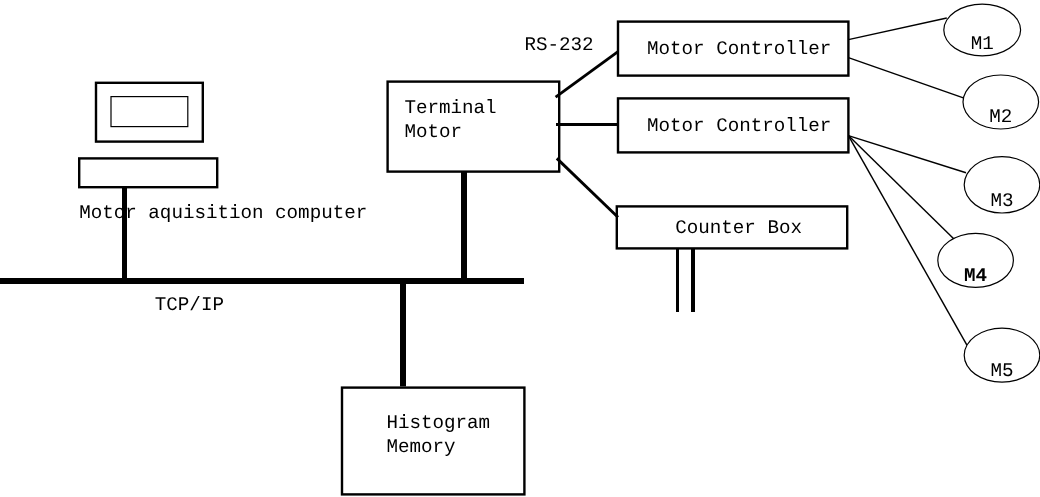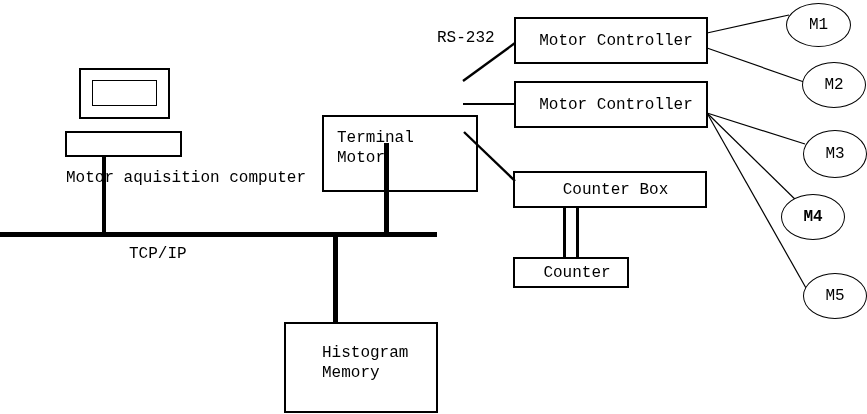--- a/index.html
+++ b/index.html
@@ -10,21 +10,21 @@
   }
   .wires { position:absolute; left:0; top:0; width:867px; height:414px; }
   .box {
     position:absolute; border:2px solid #000; background:transparent;
     box-sizing:border-box; white-space:nowrap;
   }
   .box.center { display:flex; align-items:center;justify-content:center; }
   .thin { border-width:1px; }
   .ellipse {
     position:absolute; border:1px solid #000; border-radius:50%;
-    box-sizing:border-box; display:flex; align-items:center; justify-content:center;
+    box-sizing:border-box; display:flex; align-items:flex-end; justify-content:center;
     background:#ffffff;
   }
   .freelabel { position:absolute; white-space:nowrap; line-height:18px; }
   .twoline { line-height:20px; }
 </style>
 </head>
 <body>
 
 <div class="stage">
 
@@ -53,41 +53,38 @@
     <line x1="707" y1="113" x2="805" y2="144" stroke-width="1.2"></line>
     <line x1="707" y1="113" x2="806" y2="210" stroke-width="1.2"></line>
     <line x1="707" y1="113" x2="806" y2="288" stroke-width="1.2"></line>
   </svg>
 
   <div class="box" style="left:79px; top:68px; width:91px; height:51px;"></div>
   <div class="box thin" style="left:92px; top:80px; width:65px; height:26px;"></div>
   <div class="box" style="left:65px; top:131px; width:117px; height:26px;"></div>
   <div class="freelabel" style="left:66px; top:169px;">Motor aquisition computer</div>
 
-  <div class="box twoline" style="left:322px; top:67px; width:156px; height:77px; padding:11px 0 0 13px;margin-top:48px;">
+  <div class="box twoline" style="left:322px; top:67px; width:145px; height:77px; padding:11px 0 0 13px;">
     <div>Terminal</div>
     <div>Motor</div>
   </div>
 
   <div class="freelabel" style="left:437px; top:29px;">RS-232</div>
 
   <div class="freelabel" style="left:129px; top:245px;">TCP/IP</div>
 
   <div class="box center" style="left:514px; top:17px; width:194px; height:47px; padding-left:10px;">
     <span>Motor Controller</span>
   </div>
   <div class="box center" style="left:514px; top:81px; width:194px; height:47px; padding-left:10px;">
     <span>Motor Controller</span>
   </div>
 
   <div class="box center" style="left:513px; top:171px; width:194px; height:37px; padding-left:11px;">
     <span>Counter Box</span>
-  </div>
-  <div class="box center" style="left:513px; top:257px; width:116px; height:31px; padding-left:12px; background:#ffffff;">
-    <span>Counter</span>
   </div>
 
   <div class="box twoline" style="left:284px; top:322px; width:154px; height:91px; padding:19px 0 0 36px; background:#ffffff;">
     <div>Histogram</div>
     <div>Memory</div>
   </div>
 
   <div class="ellipse" style="left:786px; top:3px; width:65px; height:44px;">
     <span>M1</span>
   </div>

